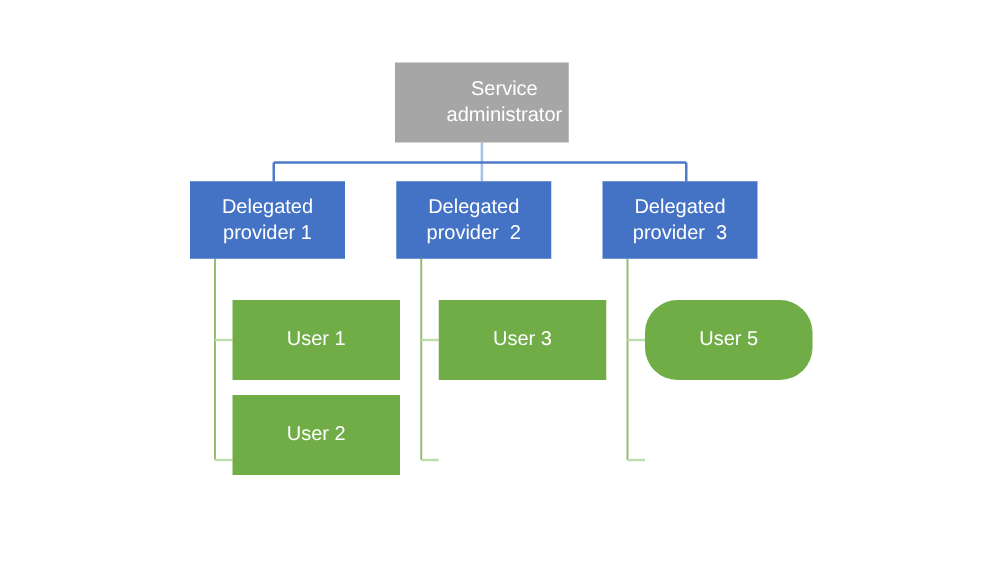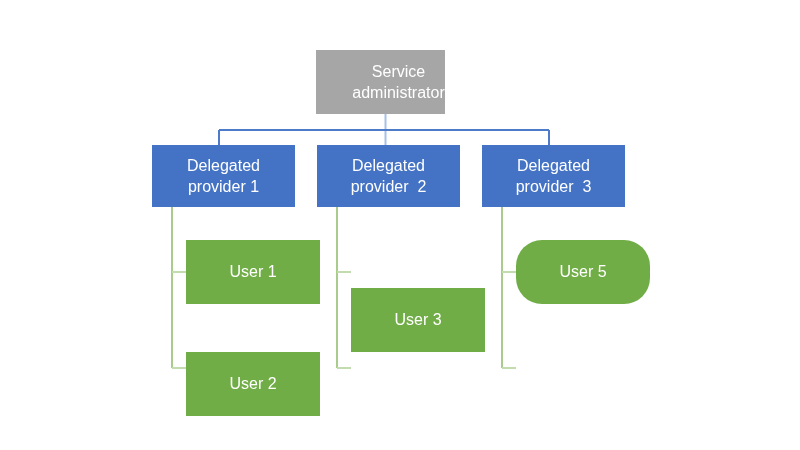--- a/index.html
+++ b/index.html
@@ -22,35 +22,35 @@
     align-items: center;
     justify-content: center;
     text-align: center;
     color: var(--text-color, #ffffff);
     font-size: 16px;
     line-height: 1.32;
     white-space: pre-wrap;
     box-sizing: border-box;
   }
   .node.root {
-    left: 316px; top: 50px; width: 129px; height: 64px;
+    left: 316px; top: 50px; width: 139px; height: 64px;
     background: var(--root-fill, #a6a6a6);
     padding-left: 36px;
   }
   .node.provider {
-    top: 145px; width: 143px; height: 62px;
+    top: 145px; width: 124px; height: 62px;
     background: var(--provider-fill, #4472c4);
   }
   .node.user {
     width: 134px; height: 64px;
     background: var(--user-fill, #70ad47);
   }
   .p1 { left: 152px; }  .p2 { left: 317px; }  .p3 { left: 482px; }
-  .u-col1 { left: 186px; } .u-col2 { left: 351px; margin-top: 48px; } .u-col3 { left: 516px; border-radius: 26px; }
-  .u-row1 { top: 240px; text-align: right; }  .u-row2 { top: 352px; }
+  .u-col1 { left: 186px; } .u-col2 { left: 351px; } .u-col3 { left: 516px; border-radius: 26px; }
+  .u-row1 { top: 240px; text-align: right; }  .u-row2 { top: 316px; }
 
   .line-blue        { stroke: var(--connector-blue, #4d7ac9); stroke-width: 2; fill: none; }
   .line-blue-light  { stroke: var(--connector-blue-light, #a6c0e8); stroke-width: 2; fill: none; }
   .line-green       { stroke: var(--connector-green, #8dbb66); stroke-width: 1.5; fill: none; }
   .line-green-light { stroke: var(--connector-green-light, #c2dcae); stroke-width: 2; fill: none; }
 </style>
 </head>
 <body>
 
 <div class="canvas">

